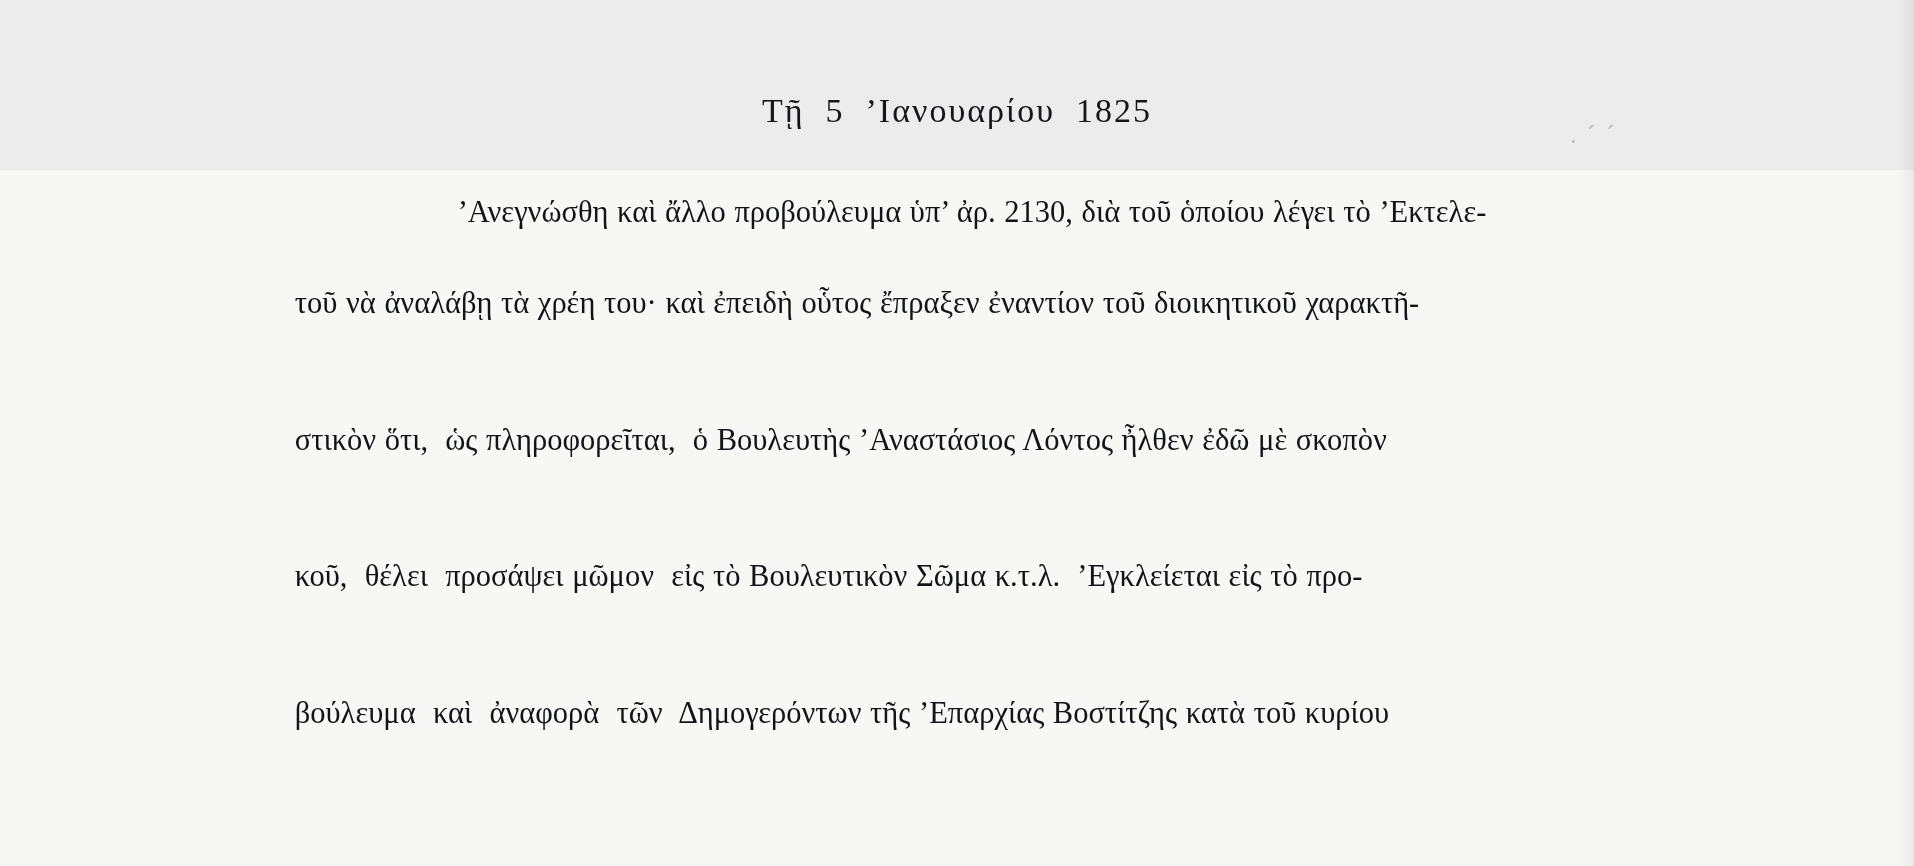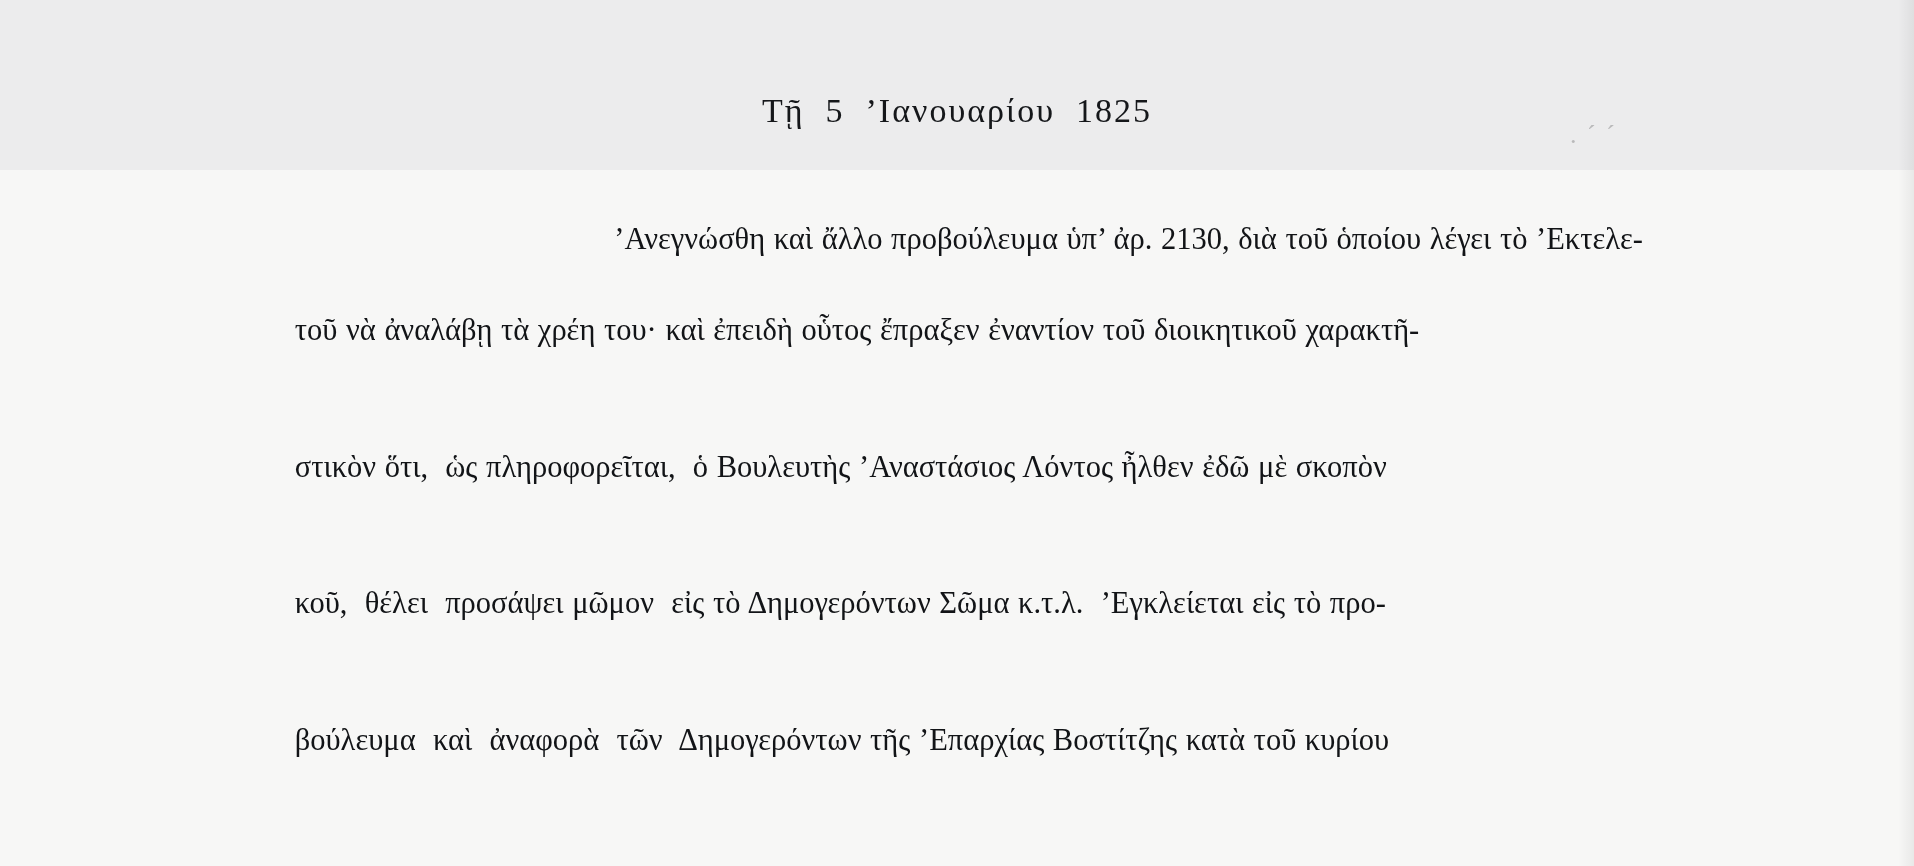--- a/index.html
+++ b/index.html
@@ -81,23 +81,22 @@
     text-align: justify;
     text-justify: inter-word;
     word-spacing: 1px;
   }
   .line {
     display: block;
     white-space: pre;
   }
   .line.justified {
     display: flex;
-    justify-content: flex-end;
+    justify-content: center;
     white-space: pre;
-    margin-top: 27px;
   }
   .line.justified > span {
     white-space: pre;
   }
   .indent {
     display: inline-block;
     width: 58px;
   }
 </style>
 </head>
@@ -116,21 +115,21 @@
     <div class="line justified">
       <span class="indent"></span><span>’Ανεγνώσθη καὶ ἄλλο προβούλευμα ὑπ’ ἀρ. 2130, διὰ τοῦ ὁποίου λέγει τὸ ’Εκτελε-</span>
     </div>
     <div class="line">
       <span>τοῦ νὰ ἀναλάβῃ τὰ χρέη του· καὶ ἐπειδὴ οὗτος ἔπραξεν ἐναντίον τοῦ διοικητικοῦ χαρακτῆ-</span>
     </div>
     <div class="line">
       <span>στικὸν ὅτι,  ὡς πληροφορεῖται,  ὁ Βουλευτὴς ’Αναστάσιος Λόντος ἦλθεν ἐδῶ μὲ σκοπὸν</span>
     </div>
     <div class="line">
-      <span>κοῦ,  θέλει  προσάψει μῶμον  εἰς τὸ Δημογερόντων Σῶμα κ.τ.λ.  ’Εγκλείεται εἰς τὸ προ-</span>
+      <span>κοῦ,  θέλει  προσάψει μῶμον  εἰς τὸ Βουλευτικὸν Σῶμα κ.τ.λ.  ’Εγκλείεται εἰς τὸ προ-</span>
     </div>
     <div class="line">
       <span>βούλευμα  καὶ  ἀναφορὰ  τῶν  Δημογερόντων τῆς ’Επαρχίας Βοστίτζης κατὰ τοῦ κυρίου</span>
     </div>
 
   </div>
 
   <div class="edge-shadow"></div>
 </div>
 

